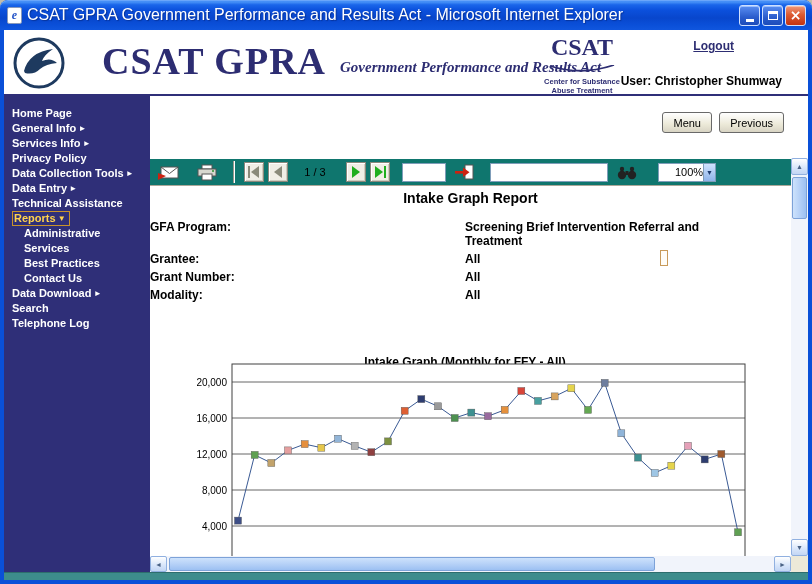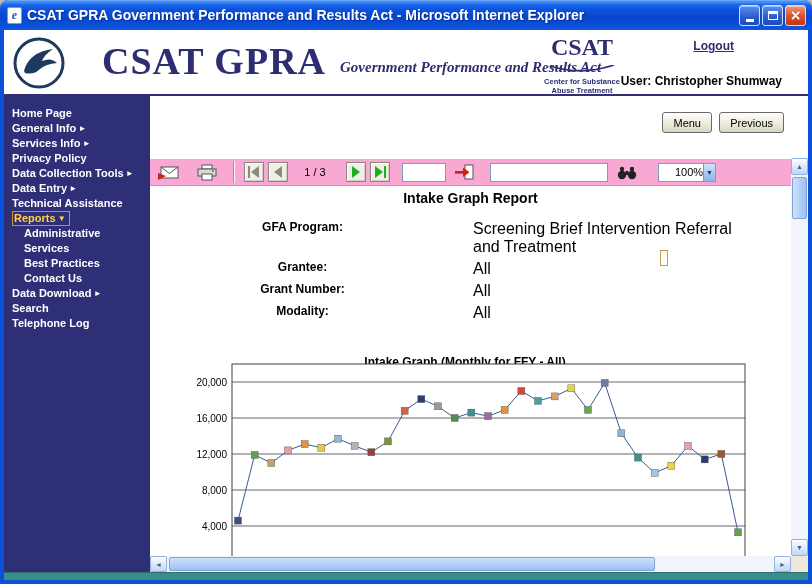--- a/index.html
+++ b/index.html
@@ -12,21 +12,21 @@
   
   .titlebar{
     position:absolute;top:0;left:0;width:812px;height:30px;
     background:linear-gradient(180deg,#2a74f0 0%,#4a94f8 6%,#1a66ea 16%,#0b50dc 34%,#0846cc 60%,#0a4fd8 82%,#1056de 100%);
     border-radius:8px 8px 0 0;
     display:flex;align-items:center;
     box-shadow:inset 0 1px 0 #6aa6fa;
   }
   .ie-icon{width:15px;height:17px;margin:0 5px 0 7px;background:#fff;border:1px solid #8899bb;
     color:#2a58c8;font:italic bold 12px "Liberation Serif",serif;text-align:center;line-height:15px;border-radius:2px;}
-  .title-text{color:#fff;font-size:14px;font-weight:bold;text-shadow:1px 1px 1px #07339a;white-space:nowrap;}
+  .title-text{color:#fff;font-size:16px;font-weight:normal;text-shadow:1px 1px 1px #07339a;white-space:nowrap;}
   .tb-buttons{margin-left:auto;margin-right:6px;display:flex;gap:2px;}
   .tb-btn{width:21px;height:21px;border-radius:3px;border:1px solid #cfe0ff;
     display:flex;align-items:center;justify-content:center;color:#fff;
     background:linear-gradient(180deg,#5a8ef2,#2a5ccc 60%,#1d4cba);
     box-shadow:inset 0 1px 0 #9cc0ff;cursor:pointer;}
   .tb-btn.close{background:linear-gradient(180deg,#f09a7a,#dd5b33 45%,#c23311);box-shadow:inset 0 1px 0 #f8c0a8;}
   .glyph-min{display:block;width:8px;height:3px;background:#fff;margin-top:10px;}
   .glyph-max{display:block;width:10px;height:9px;border:1px solid #fff;border-top:3px solid #fff;}
   .glyph-close{font:bold 14px "DejaVu Sans",sans-serif;line-height:14px;}
   
@@ -49,41 +49,41 @@
   .nav-item .arrow{font-size:8px;vertical-align:1px;}
   .nav-item .selected{color:#ffd24d;border:1px solid #c8922a;padding:0 3px 1px 1px;}
   
   .content{position:absolute;top:96px;left:150px;width:658px;height:476px;background:#fff;}
   .content-top{position:absolute;top:0;left:0;right:0;height:62px;}
   .xp-btn{position:absolute;top:16px;height:21px;padding:2px 10px;font-size:11px;font-family:"Liberation Sans",sans-serif;
     border:1px solid #696969;border-radius:3px;background:linear-gradient(180deg,#ffffff,#ece9d8 60%,#d8d4c4);cursor:pointer;}
   .btn-menu{right:96px;}
   .btn-previous{right:24px;}
   
-  .toolbar{position:absolute;top:62px;left:0;width:641px;height:28px;background:#f9a8d4;
+  .toolbar{position:absolute;top:62px;left:0;width:641px;height:28px;background:#0f766e;
     border-top:1px solid #fff;border-bottom:1px solid #aca899;display:flex;align-items:center;}
   .t-sep{width:2px;height:22px;border-left:1px solid #9a988c;border-right:1px solid #fff;margin:0 7px;}
   .tool-ico{margin:0 8px;cursor:pointer;display:flex;align-items:center;}
   .tool-btn{width:20px;height:20px;margin:0 2px;background:#f0eee6;border:1px solid #8a887c;
     box-shadow:inset 1px 1px 0 #fff, inset -1px -1px 0 #cfccc0;display:flex;align-items:center;justify-content:center;cursor:pointer;}
   .page-ind{font-size:11px;color:#000;margin:0 14px 0 10px;min-width:30px;text-align:center;}
   .t-input{height:19px;border:1px solid #7f9db9;font-size:11px;padding:1px 3px;background:#fff;}
   .goto-input{width:44px;margin-left:10px;}
   .search-input{width:118px;margin-left:8px;}
   .combo{width:58px;height:19px;border:1px solid #7f9db9;background:#fff;display:flex;align-items:center;margin-left:12px;cursor:pointer;}
   .combo-text{flex:1;font-size:11px;padding-left:16px;}
   .combo-btn{width:15px;height:17px;background:linear-gradient(180deg,#cfe2fd,#8eb4ea);border-left:1px solid #7f9db9;
     display:flex;align-items:center;justify-content:center;color:#1c3a6e;font-size:7px;}
   
   .report{position:absolute;top:90px;left:0;width:641px;height:370px;background:#fff;overflow:hidden;color:#000;}
   .report-title{position:absolute;top:4px;left:0;right:0;text-align:center;font-size:14px;font-weight:bold;}
   .report-fields{position:absolute;top:34px;left:0;right:0;}
   .field-row{display:flex;margin-bottom:4px;}
-  .f-label{width:305px;text-align:center;font-size:12px;font-weight:bold;flex:0 0 305px;}
-  .f-value{margin-left:18px;font-size:16px;font-weight:normal;max-width:282px;}
+  .f-label{width:305px;text-align:left;font-size:12px;font-weight:bold;flex:0 0 305px;}
+  .f-value{margin-left:10px;font-size:12px;font-weight:bold;max-width:282px;}
   .placeholder-box{position:absolute;top:64px;left:510px;width:8px;height:16px;border:1px solid #c89a5a;background:#fffdf8;}
   .chart-title{position:absolute;top:157px;left:30px;width:570px;text-align:center;font-size:12px;font-weight:bold;margin-top:12px;}
   .chart-wrap{position:absolute;top:172px;left:30px;width:570px;height:198px;overflow:hidden;}
   
   .vscroll{position:absolute;top:62px;right:0;width:17px;height:398px;background:#f1f4fb;}
   .hscroll{position:absolute;bottom:0;left:0;width:641px;height:16px;background:#f1f4fb;}
   .corner{position:absolute;bottom:0;right:0;width:17px;height:16px;background:#ece9d8;}
   .sc-btn{position:absolute;width:17px;height:16px;background:linear-gradient(180deg,#ffffff,#d7e5fa 60%,#c3d6f4);
     border:1px solid #90b0e0;border-radius:2px;color:#4a6285;font-size:7px;display:flex;align-items:center;justify-content:center;cursor:pointer;}
   .v-up{top:0;left:0;height:17px;}

